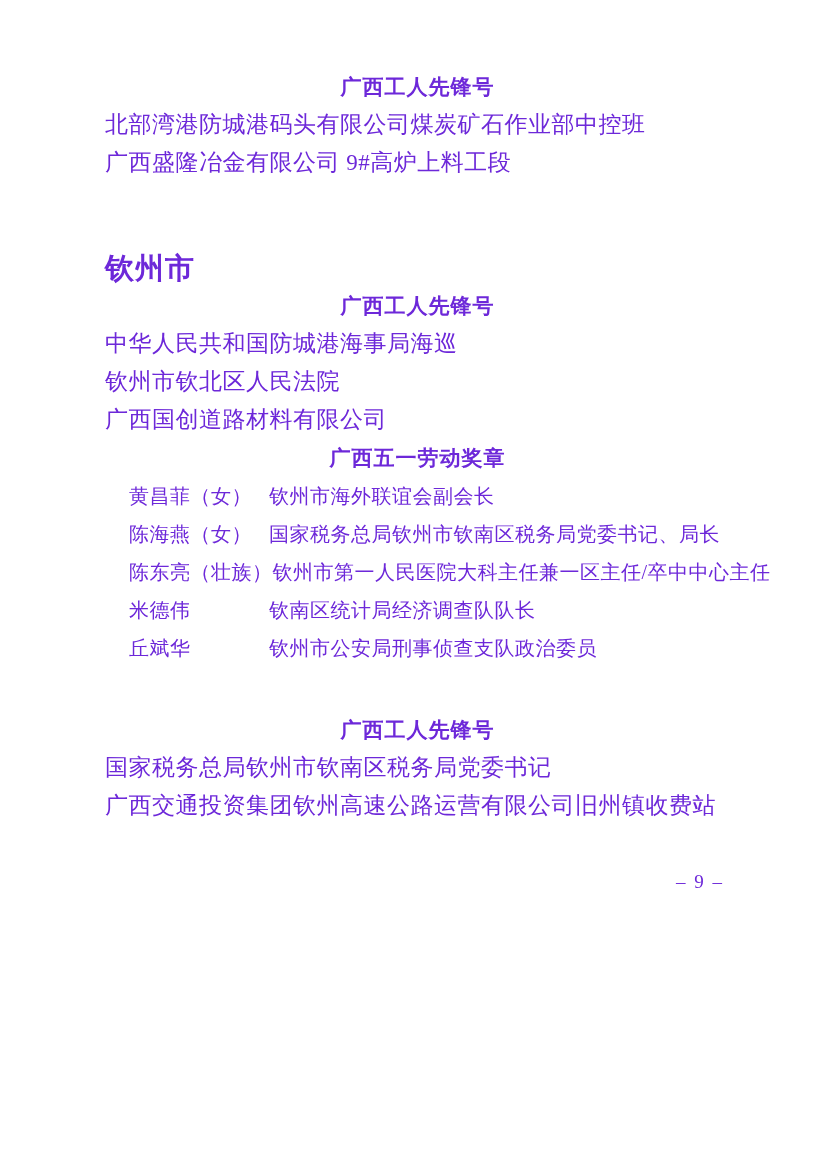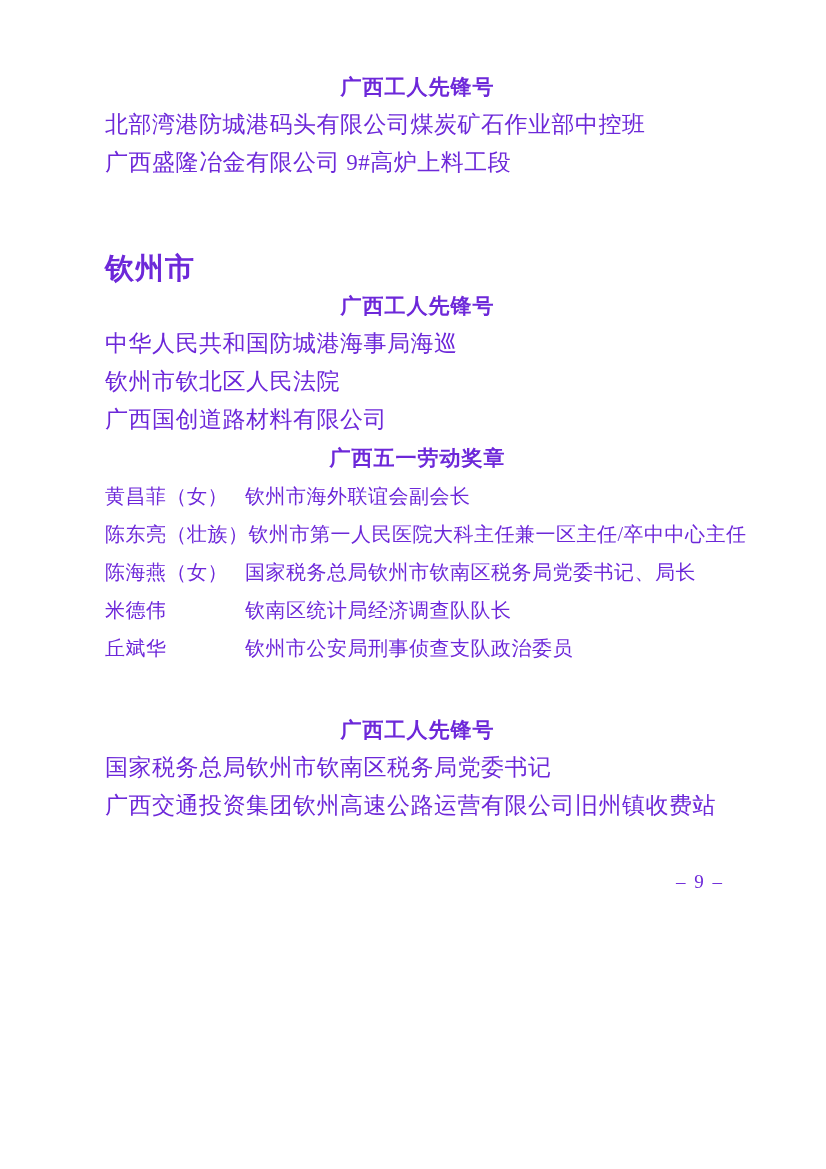--- a/index.html
+++ b/index.html
@@ -47,20 +47,21 @@
   }
   .gap-medal   { }
   .gap-pioneer { margin-top: 44px; }
   .recipient-row {
     display: flex;
     height: 38px;
     line-height: 38px;
     font-size: 20px;
     letter-spacing: 0.5px;
     white-space: nowrap;
+    margin-left: 24px;
   }
   .recipient-name {
     min-width: 140px;
     flex-shrink: 0;
     white-space: nowrap;
   }
   .recipient-title {
     white-space: nowrap;
     text-align: center;
   }
@@ -95,26 +96,26 @@
   </div>
 
   <div>
     <div class="heading gap-medal">广西五一劳动奖章</div>
 
     <div class="recipient-row">
       <span class="recipient-name">黄昌菲（女）</span>
       <span class="recipient-title">钦州市海外联谊会副会长</span>
     </div>
     <div class="recipient-row">
+      <span class="recipient-name">陈海燕（女）</span>
+      <span class="recipient-title">国家税务总局钦州市钦南区税务局党委书记、局长</span>
+    </div>
+    <div class="recipient-row">
       <span class="recipient-name">陈东亮（壮族）</span>
       <span class="recipient-title">钦州市第一人民医院大科主任兼一区主任/卒中中心主任</span>
-    </div>
-    <div class="recipient-row">
-      <span class="recipient-name">陈海燕（女）</span>
-      <span class="recipient-title">国家税务总局钦州市钦南区税务局党委书记、局长</span>
     </div>
     <div class="recipient-row">
       <span class="recipient-name">米德伟</span>
       <span class="recipient-title">钦南区统计局经济调查队队长</span>
     </div>
     <div class="recipient-row">
       <span class="recipient-name">丘斌华</span>
       <span class="recipient-title">钦州市公安局刑事侦查支队政治委员</span>
     </div>
   </div>

